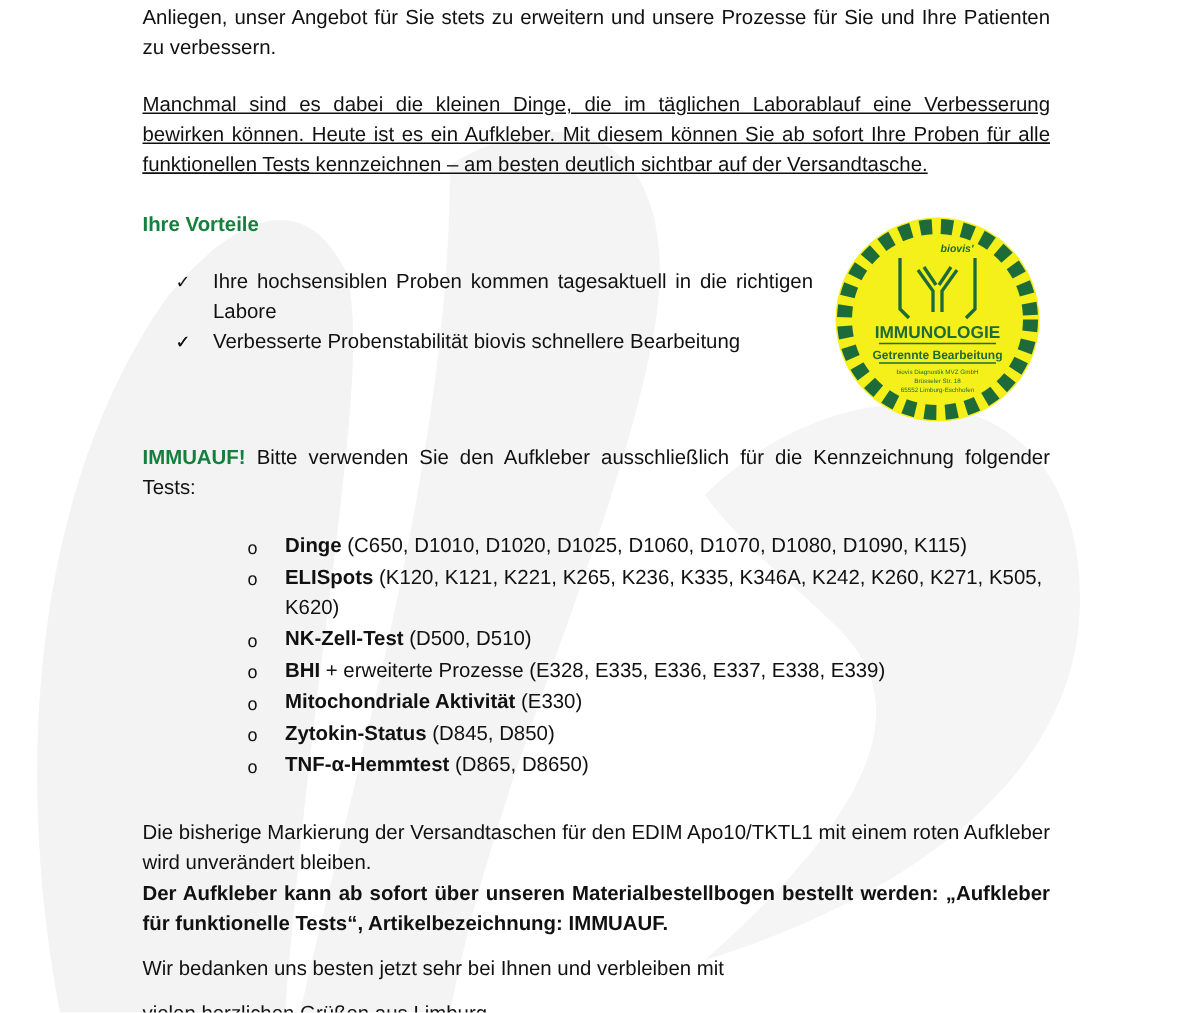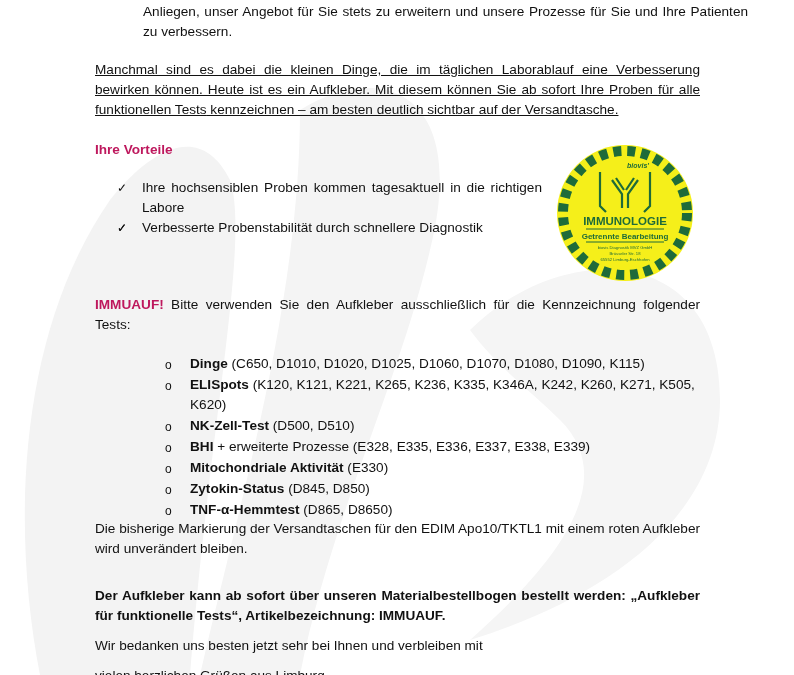--- a/index.html
+++ b/index.html
@@ -12,69 +12,69 @@
   .watermark {
     position: absolute; left: 0; top: 0; width: 794px; height: 675px;
     z-index: 0; pointer-events: none;
   }
   .page {
     position: absolute; left: 95px; top: 0; width: 605px; z-index: 1;
     font-size: 13.6px; line-height: 20px;
   }
   .para { position: absolute; left: 0; width: 605px; text-align: justify; }
   .u { text-decoration: underline; }
-  .green { color: #be185d; font-weight: bold; }
+  .green { color: #15803d; font-weight: bold; }
   .bold { font-weight: bold; }
   .check-list { position: absolute; left: 22px; width: 425px; margin: 0; padding: 0; list-style: none; }
   .check-list li { position: relative; padding-left: 25px; text-align: justify; }
   .check-list li .ck { position: absolute; left: 0; top: 0; font-size: 12px; }
   .test-list { position: absolute; left: 70px; width: 535px; margin: 0; padding: 0; list-style: none; }
   .test-list li { position: relative; padding-left: 25px; margin-bottom: 1px; }
   .test-list li .bul { position: absolute; left: 0; top: 1px; font-size: 12px; }
   .sticker { position: absolute; left: 556px; top: 144px; width: 138px; height: 138px; z-index: 2; }
 </style>
 </head>
 <body>
 
 <svg class="watermark" viewBox="0 0 794 675">
   <path d="M40 675 C 10 520, 20 330, 110 200 C 150 150, 200 120, 230 180 C 250 240, 210 420, 190 675 Z" fill="#f3f3f3"></path>
   <path d="M300 110 C 380 60, 470 90, 430 250 C 400 380, 330 520, 300 675 L 200 675 C 240 500, 300 300, 300 110 Z" fill="#f4f4f4"></path>
   <path d="M470 330 C 560 240, 720 240, 720 400 C 720 520, 600 600, 470 640 C 560 560, 620 480, 560 420 C 530 390, 500 370, 470 330 Z" fill="#f5f5f5"></path>
 </svg>
 
 <div class="page">
-  <div class="para" style="top:2px;margin-left:48px;">Anliegen, unser Angebot für Sie stets zu erweitern und unsere Prozesse für Sie und Ihre Patienten zu verbessern.</div>
+  <div class="para" style="top:2px;">Anliegen, unser Angebot für Sie stets zu erweitern und unsere Prozesse für Sie und Ihre Patienten zu verbessern.</div>
 
   <div class="para" style="top:60px;text-decoration:underline;">
     <span>Manchmal sind es dabei die kleinen Dinge, die im täglichen Laborablauf eine Verbesserung bewirken können. Heute ist es ein Aufkleber. Mit diesem können Sie ab sofort Ihre Proben </span><span class="u">für alle funktionellen Tests</span><span> kennzeichnen – am besten deutlich sichtbar auf der Versandtasche.</span>
   </div>
 
   <div class="para green" style="top:140px;">Ihre Vorteile</div>
 
   <ul class="check-list" style="top:178px;">
     <li><span class="ck">✓</span><span>Ihre hochsensiblen Proben kommen tagesaktuell in die richtigen Labore</span></li>
     <li><span class="ck">✓</span></li>
-    <li><span class="ck">✓</span><span>Verbesserte Probenstabilität durch schnellere Diagnostik</span></li>
+    <li><span class="ck">✓</span><span>Verbesserte Probenstabilität biovis schnellere Bearbeitung</span></li>
   </ul>
 
   <div class="para" style="top:295px;">
     <span class="green">IMMUAUF!</span><span> Bitte verwenden Sie den Aufkleber ausschließlich für die Kennzeichnung folgender Tests:</span>
   </div>
 
   <ul class="test-list" style="top:354px;">
     <li><span class="bul">o</span><span class="bold">Dinge</span><span> (C650, D1010, D1020, D1025, D1060, D1070, D1080, D1090, K115)</span></li>
     <li><span class="bul">o</span><span class="bold">ELISpots</span><span> (K120, K121, K221, K265, K236, K335, K346A, K242, K260, K271, K505, K620)</span></li>
     <li><span class="bul">o</span><span class="bold">NK-Zell-Test</span><span> (D500, D510)</span></li>
     <li><span class="bul">o</span><span class="bold">BHI</span><span> + erweiterte Prozesse (E328, E335, E336, E337, E338, E339)</span></li>
     <li><span class="bul">o</span><span class="bold">Mitochondriale Aktivität</span><span> (E330)</span></li>
     <li><span class="bul">o</span><span class="bold">Zytokin-Status</span><span> (D845, D850)</span></li>
     <li><span class="bul">o</span><span class="bold">TNF-α-Hemmtest</span><span> (D865, D8650)</span></li>
   </ul>
 
-  <div class="para" style="top:519px;">Die bisherige Markierung der Versandtaschen für den EDIM Apo10/TKTL1 mit einem roten Aufkleber wird unverändert bleiben.</div>
+  <div class="para" style="top:545px;">Die bisherige Markierung der Versandtaschen für den EDIM Apo10/TKTL1 mit einem roten Aufkleber wird unverändert bleiben.</div>
   <div class="para bold" style="top:586px;">Der Aufkleber kann ab sofort über unseren Materialbestellbogen bestellt werden: „Aufkleber für funktionelle Tests“, Artikelbezeichnung: IMMUAUF.</div>
   <div class="para" style="top:636px;">Wir bedanken uns besten jetzt sehr bei Ihnen und verbleiben mit</div>
   <div class="para" style="top:666px;">vielen herzlichen Grüßen aus Limburg</div>
 </div>
 
 <svg class="sticker" viewBox="0 0 138 138">
   <circle cx="69" cy="69" r="68" fill="#f5ef1a"></circle>
   <circle cx="69" cy="69" r="62" fill="none" stroke="#1e6b3a" stroke-width="10" stroke-dasharray="8 6"></circle>
   <circle cx="69" cy="69" r="56" fill="#f5ef1a"></circle>
   <text x="82" y="24" font-size="7" font-style="italic" font-weight="bold" fill="#1e6b3a" font-family="Liberation Sans, sans-serif" text-anchor="middle">biovis'</text>

